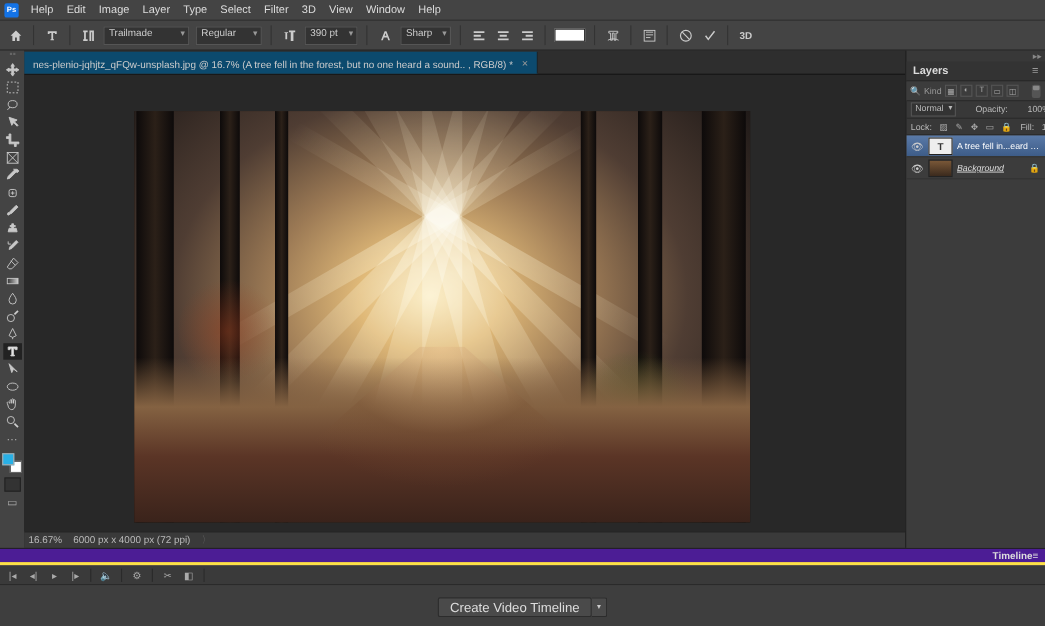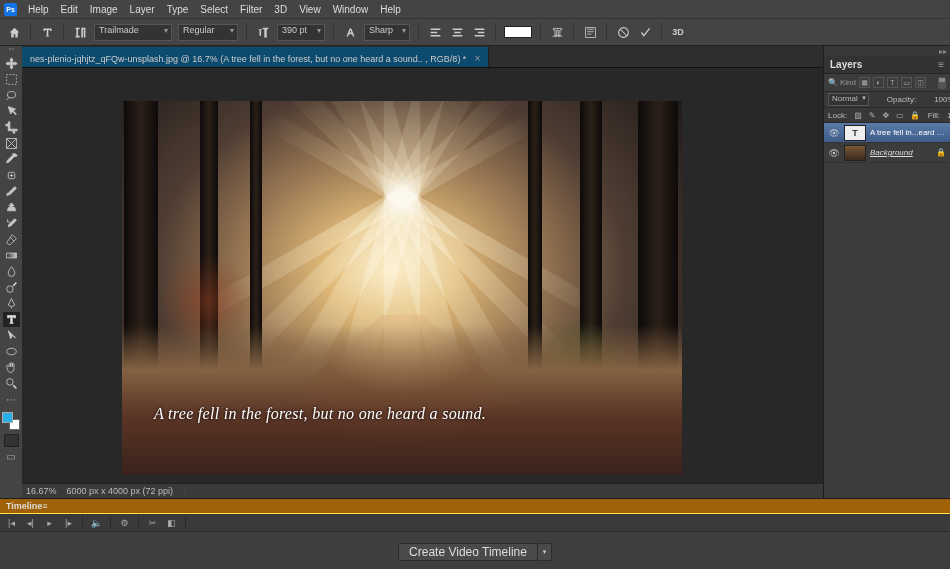--- a/index.html
+++ b/index.html
@@ -80,21 +80,21 @@
 .layer.selected { background: linear-gradient(#5a7aa8,#3d5c88); color: #fff; }
 .eye { width: 12px; height: 12px; display: flex; align-items: center; justify-content: center; font-size: 9px; color: #ccc; }
 .thumb { width: 22px; height: 16px; background: #888; border: 1px solid #222; display: flex; align-items: center; justify-content: center; font-size: 9px; color: #333; }
 .thumb.text { background: #eee; font-weight: bold; }
 .thumb.img { background: linear-gradient(#7a5838,#3b2a1d); }
 .lname { flex: 1; white-space: nowrap; overflow: hidden; text-overflow: ellipsis; font-style: normal; }
 .lname.bg { font-style: italic; text-decoration: underline; }
 .lockic { font-size: 8px; color: #ccc; }
 
 .timeline-panel { background: #3e3e3e; border-top: 1px solid #1c1c1c; }
-.timeline-header { height: 15px; background: #a16207; display: flex; align-items: center; font-size: 9px; color: #ddd; padding: 0 6px; font-weight: 600; border-bottom: 1px solid #fde047; justify-content: flex-start; }
+.timeline-header { height: 15px; background: #4c1d95; display: flex; align-items: center; font-size: 9px; color: #ddd; padding: 0 6px; font-weight: 600; border-bottom: 3px solid #fde047; justify-content: flex-end; }
 .timeline-controls { height: 18px; display: flex; align-items: center; gap: 8px; padding: 0 6px; border-bottom: 1px solid #2a2a2a; background: #3a3a3a; }
 .tc-btn { width: 11px; height: 11px; display: flex; align-items: center; justify-content: center; color: #aaa; font-size: 9px; }
 .tc-sep { width: 1px; height: 12px; background: #2a2a2a; }
 .timeline-body { height: 40px; display: flex; align-items: center; justify-content: center; background: #3e3e3e; }
 .cvt-btn { background: #4a4a4a; border: 1px solid #2c2c2c; color: #ddd; font-size: 12px; height: 18px; padding: 0 10px; display: flex; align-items: center; border-radius: 2px; }
 .cvt-dd { width: 14px; height: 18px; background: #4a4a4a; border: 1px solid #2c2c2c; border-left: none; display: flex; align-items: center; justify-content: center; font-size: 7px; color: #ccc; border-radius: 0 2px 2px 0; }
 </style>
 </head>
 <body>
 
@@ -359,21 +359,20 @@
         <div class="trunk t-l1"></div>
           <div class="trunk t-l2"></div>
           <div class="trunk t-l3"></div>
         <div class="trunk t-r1"></div>
           <div class="trunk t-r2"></div>
           <div class="trunk t-r3"></div>
         <div class="foliage-l"></div>
           <div class="foliage-r"></div>
         <div class="ground"></div>
           <div class="path"></div>
-        <div class="caption" data-interactable="true">A tree fell in the forest, but no one heard a sound.</div>
       </div>
     </div>
     <div class="status-bar" data-interactable="false">
       <span data-interactable="true">16.67%</span>
       <span data-interactable="true">6000 px x 4000 px (72 ppi)</span>
       <span class="sep" data-interactable="true">〉</span>
     </div>
   </div>
 
   <div class="panels" data-interactable="false">

